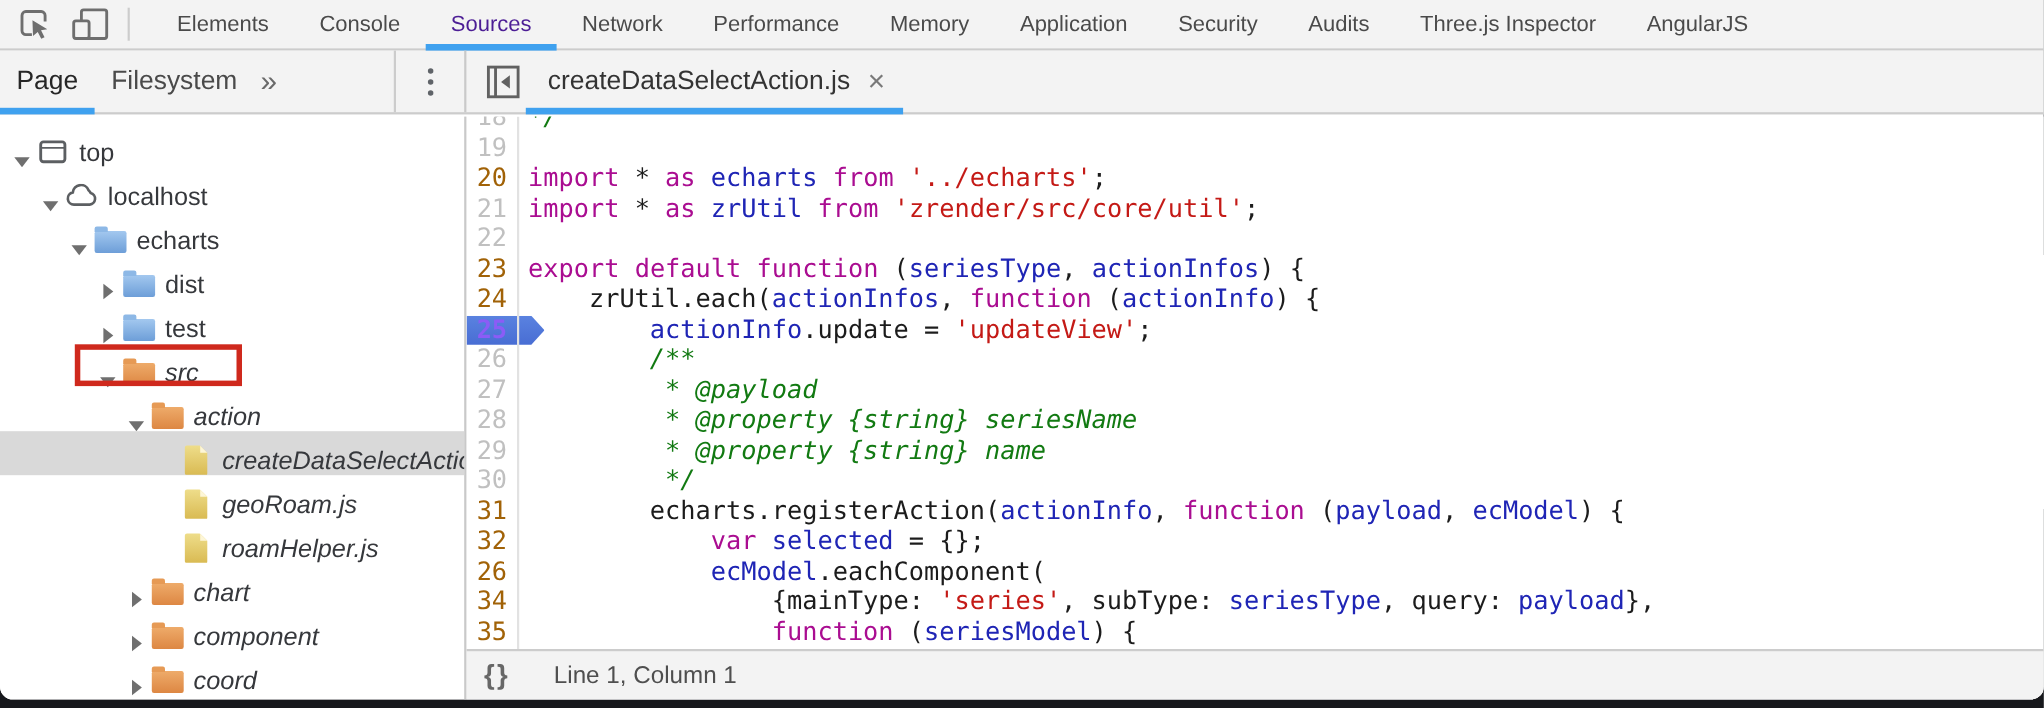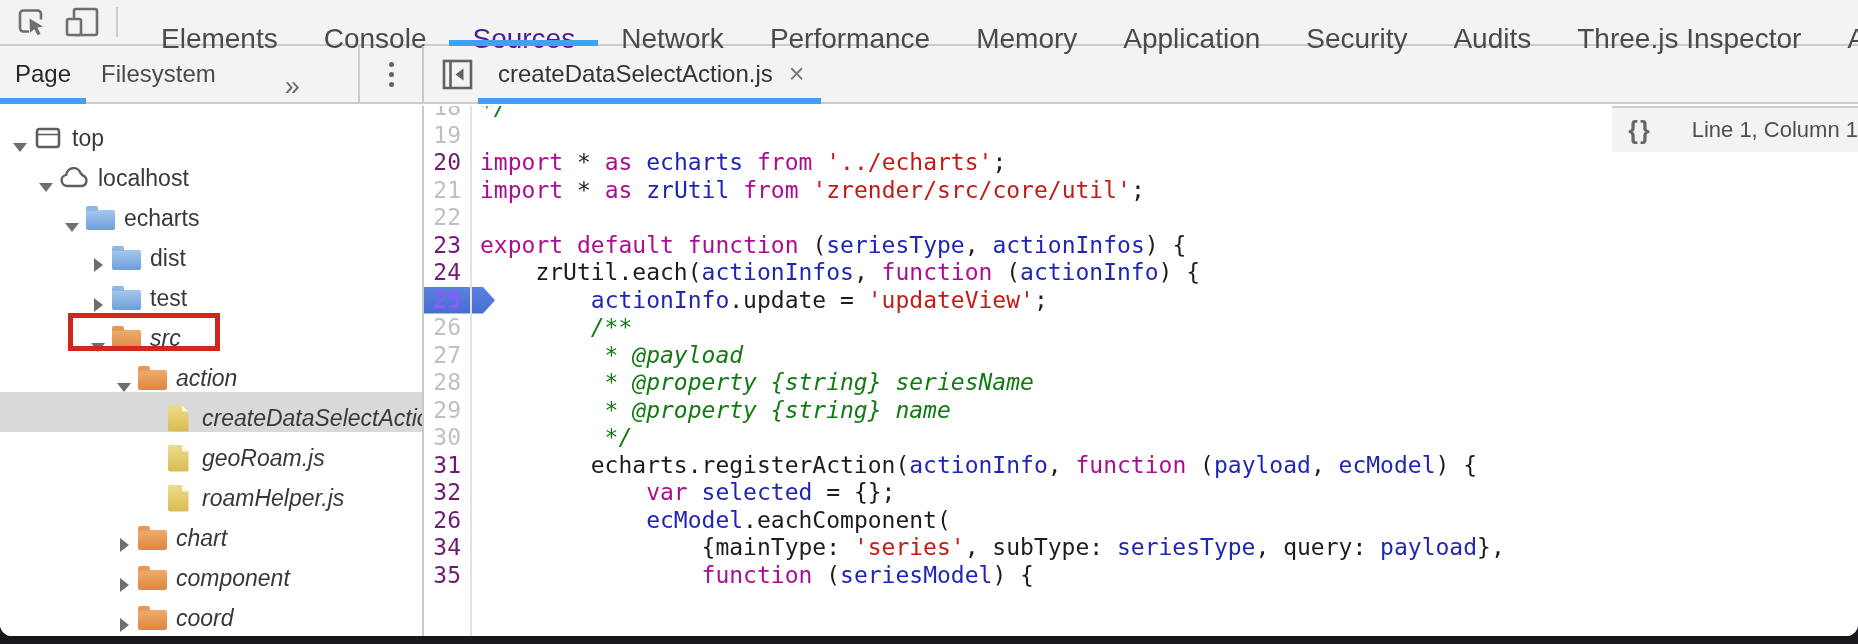--- a/index.html
+++ b/index.html
@@ -9,27 +9,27 @@
   .window { position:absolute; left:0; top:0; width:1858px; height:636px; background:#fff;
             border-radius:0 0 12px 12px; overflow:hidden; }
 
   
   .main-toolbar { height:46px; background:#f3f3f3; border-bottom:2px solid #ccc;
                   display:flex; align-items:center; }
   .tool-icons { display:flex; align-items:center; padding-left:14px; }
   .tool-btn { width:36px; height:36px; display:flex; align-items:center; justify-content:center; margin-right:14px; }
   .vsep { width:2px; height:30px; background:#ccc; margin:0 6px 0 2px; }
   .main-tab-bar { display:flex; height:100%; margin-left:14px; }
-  .main-tab { padding:0 23px; line-height:45px; font-size:28px; color:#4a4a4a; position:relative; white-space:nowrap; cursor:default;margin-top:16px; }
+  .main-tab { padding:0 23px; line-height:45px; font-size:20px; color:#4a4a4a; position:relative; white-space:nowrap; cursor:default; }
   .main-tab.active { color:#4c1d95; }
   .main-tab.active::after { content:''; position:absolute; left:0; right:0; bottom:-2px; height:6px; background:#3fa1ef; }
 
   
   .mid-row { height:58px; display:flex; background:#f3f3f3; border-bottom:2px solid #ccc; }
-  .nav-tabs { width:424px; border-right:2px solid #c9c9c9; display:flex; align-items:flex-end; position:relative; flex:none;gap:48px; }
+  .nav-tabs { width:424px; border-right:2px solid #c9c9c9; display:flex; align-items:center; position:relative; flex:none; }
   .nav-tab { padding:0 15px; font-size:24px; color:#4a4a4a; height:100%; line-height:56px; position:relative; }
   .nav-tab.active { color:#262626; }
   .nav-tab.active::after { content:''; position:absolute; left:0; right:0; bottom:-2px; height:6px; background:#3fa1ef; }
   .nav-overflow { font-size:27px; color:#6a6a6a; margin-left:6px; }
   .nav-menu { position:absolute; right:0; top:0; bottom:0; width:64px; border-left:2px solid #ccc;
               display:flex; flex-direction:column; align-items:center; justify-content:center; gap:5px; }
   .dot { width:5px; height:5px; border-radius:50%; background:#5f6368; }
 
   .tab-strip { flex:1; display:flex; align-items:center; position:relative; }
   .collapse-btn { width:34px; height:34px; margin-left:16px; display:flex; align-items:center; justify-content:center; }
@@ -57,28 +57,28 @@
   .folder.orange { background:linear-gradient(#eeab6a,#dd8743); }
   .folder.orange::before { background:#e69a55; }
   .file { width:21px; height:27px; background:linear-gradient(#eedd8a,#d9ba52); border-radius:2px;
           clip-path:polygon(0 0, 66% 0, 100% 26%, 100% 100%, 0 100%); position:relative; }
   .file::after { content:''; position:absolute; right:0; top:0; width:7px; height:7px; background:#fdf6d8; clip-path:polygon(0 0, 100% 100%, 0 100%); }
   .tree-label { font-size:23px; color:#36383c; }
   .tree-row.ital .tree-label { font-style:italic; }
   .red-box { position:absolute; top:1px; height:38px; border:5px solid #cf291d; }
 
   
-  .editor-col { flex:1; display:flex; flex-direction:row; background:#fff; min-width:0; }
+  .editor-col { flex:1; display:flex; flex-direction:column; background:#fff; min-width:0; }
   .code-area { flex:1; overflow:hidden; position:relative; }
   .gutter-line { position:absolute; left:46px; top:0; bottom:0; width:2px; background:#e2e2e2; }
   .code-scroll { transform:translateY(-12px); position:relative; }
   .code-line { display:flex; height:27.5px; line-height:27.5px;
                font-family:"DejaVu Sans Mono", monospace; font-size:23px; }
   .ln { width:46px; flex:none; text-align:right; padding-right:9px; color:#c0c0c0; position:relative; }
-  .ln.bright { color:#701a75; }
+  .ln.bright { color:#a16207; }
   .ln.bp { color:#8b5cf6; font-weight:bold; z-index:2; }
   .ln.bp::before { content:''; position:absolute; left:0; top:0.5px; bottom:0.5px; width:71px;
                    background:linear-gradient(#5a82e0,#486dd3); z-index:-1;
                    clip-path:polygon(0 0, 59px 0, 71px 50%, 59px 100%, 0 100%); }
   .code-text { padding-left:10px; white-space:pre; }
   .tok-k { color:#aa0d91; }
   .tok-v { color:#1f25b5; }
   .tok-s { color:#c41a16; }
   .tok-c { color:#127a12; font-style:italic; }
   .tok-p { color:#1c1c1c; }

